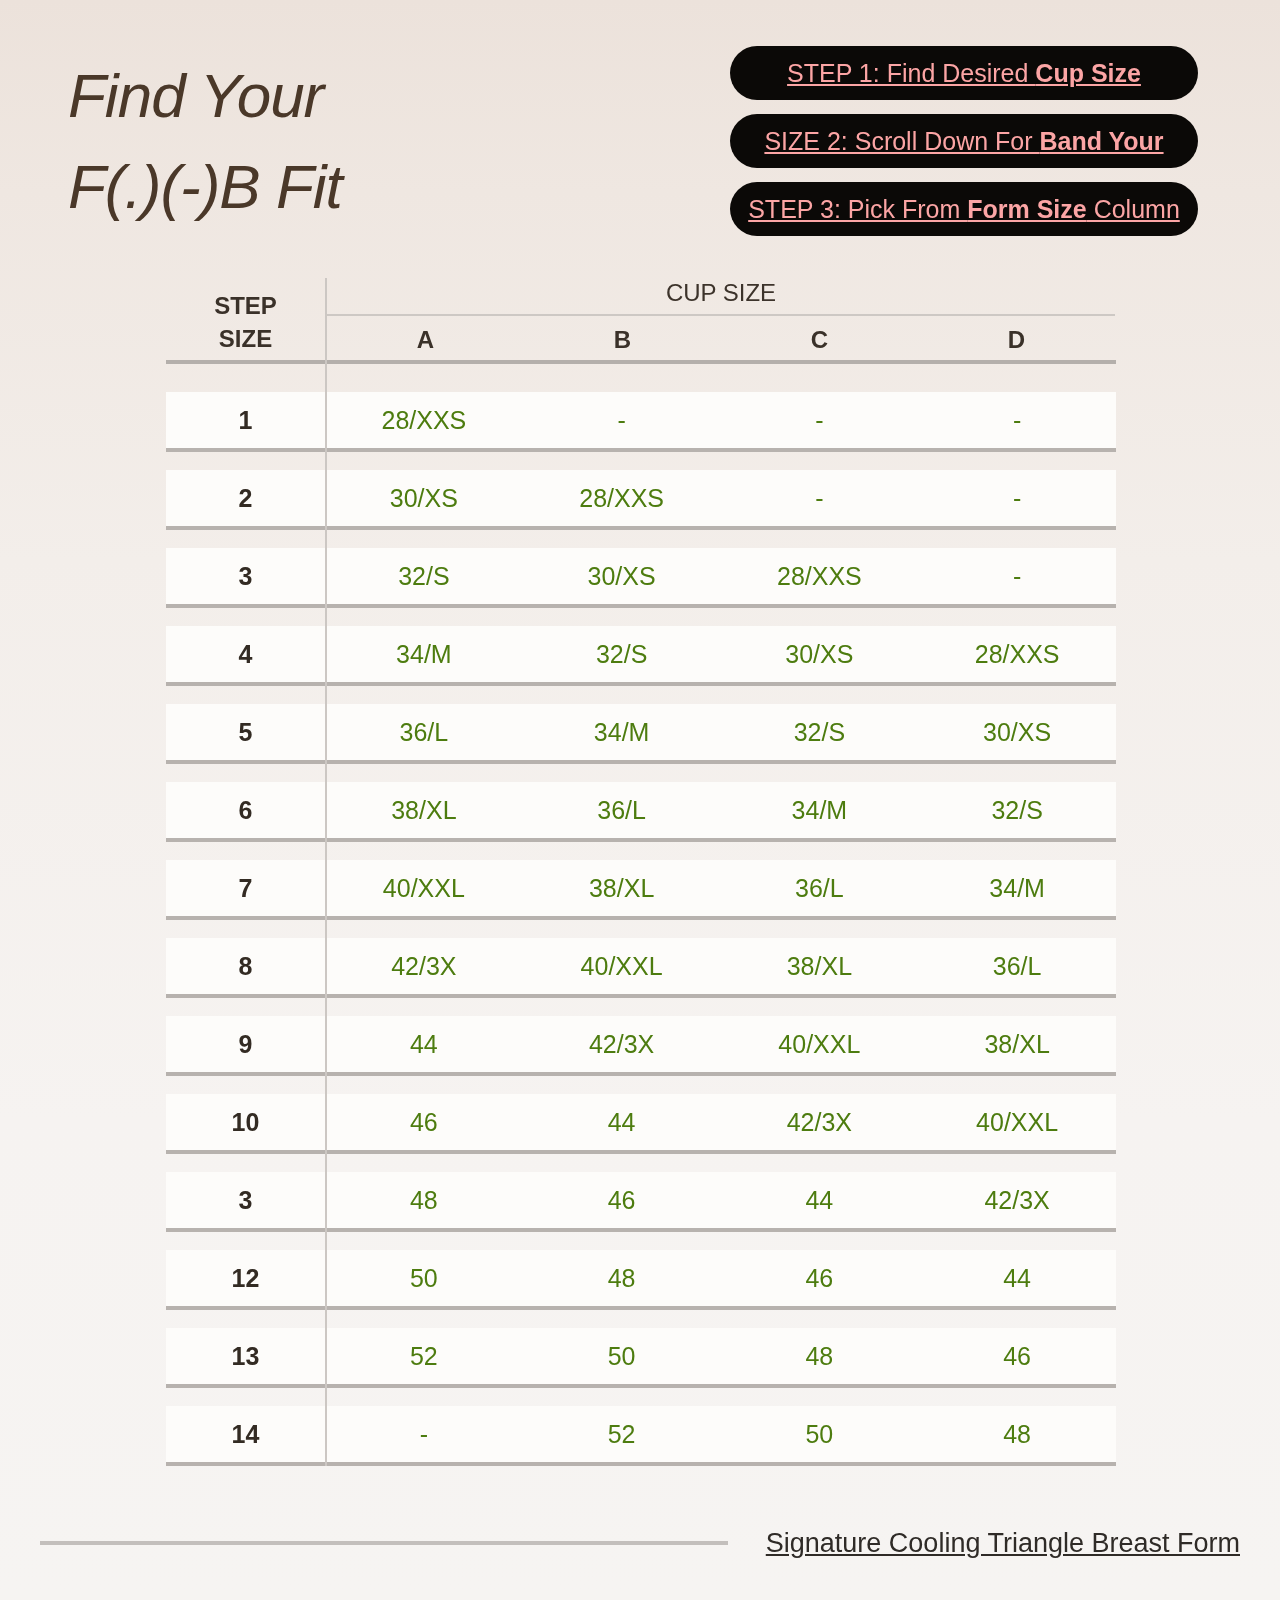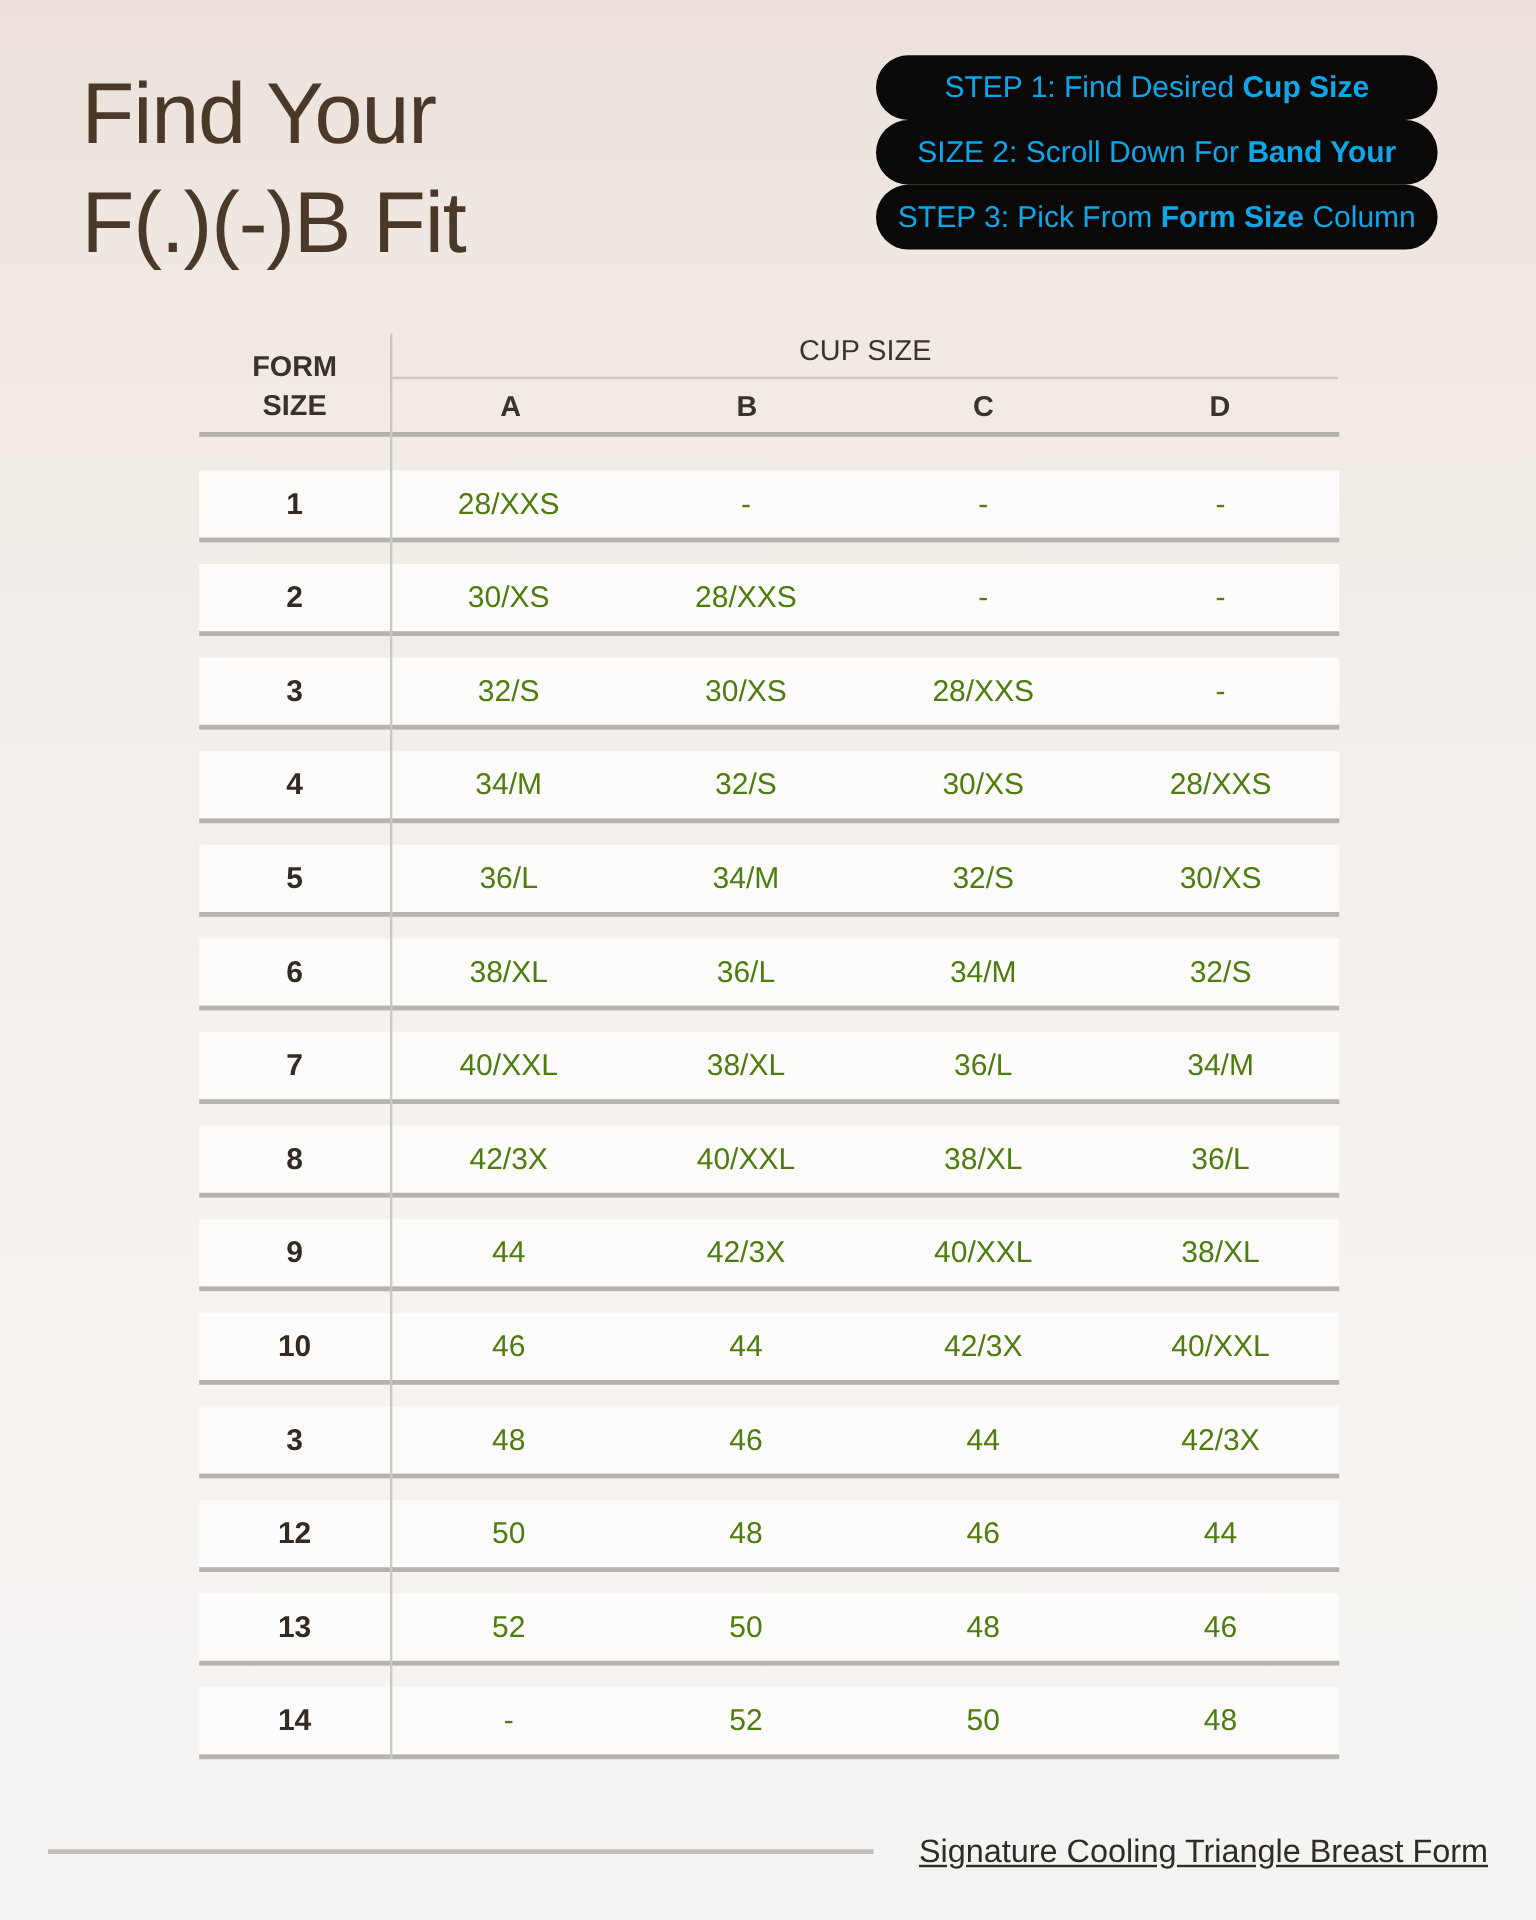--- a/index.html
+++ b/index.html
@@ -12,44 +12,47 @@
     height: 1600px;
     overflow: hidden;
     background: linear-gradient(180deg, #ece2db 0%, #efe7e1 12%, #f3eeea 35%, #f6f3f1 70%, #f6f4f2 100%);
   }
 
   
   .title {
     position: absolute;
     left: 68px;
     top: 50px;
-    font-size: 72px;
+    font-size: 62px;
     line-height: 91px;
     letter-spacing: -1px;
     color: #4a3829;
     font-weight: 400;
+    font-style: italic;
   }
 
   
   .steps {
     position: absolute;
     left: 730px;
     top: 46px;
   }
   .pill {
     width: 468px;
     height: 54px;
+    margin-bottom: 14px;
     background: #0b0907;
     border-radius: 28px;
-    color: #0ea5e9;
+    color: #fca5a5;
     font-size: 25px;
     display: flex;
     align-items: center;
     justify-content: center;
     white-space: pre;
+    text-decoration: underline;
   }
   .pill b { font-weight: 700; }
 
   
   .form-label {
     position: absolute;
     left: 166px;
     top: 289px;
     width: 159px;
     text-align: center;
@@ -169,21 +172,21 @@
     <div>F(.)(-)B Fit</div>
   </div>
 
   <div class="steps">
     <div class="pill"><span>STEP 1: Find Desired </span><b>Cup Size</b><span></span></div>
     <div class="pill"><span>SIZE 2: Scroll Down For </span><b>Band Your</b><span></span></div>
     <div class="pill"><span>STEP 3: Pick From </span><b>Form Size</b><span> Column</span></div>
   </div>
 
   <div class="form-label">
-    <div>FORM</div>
+    <div>STEP</div>
     <div>SIZE</div>
   </div>
 
   <div class="vline"></div>
 
   <div class="cup-label">CUP SIZE</div>
   <div class="cup-underline"></div>
 
   <div class="col-headers">
     <div class="col">A</div>

